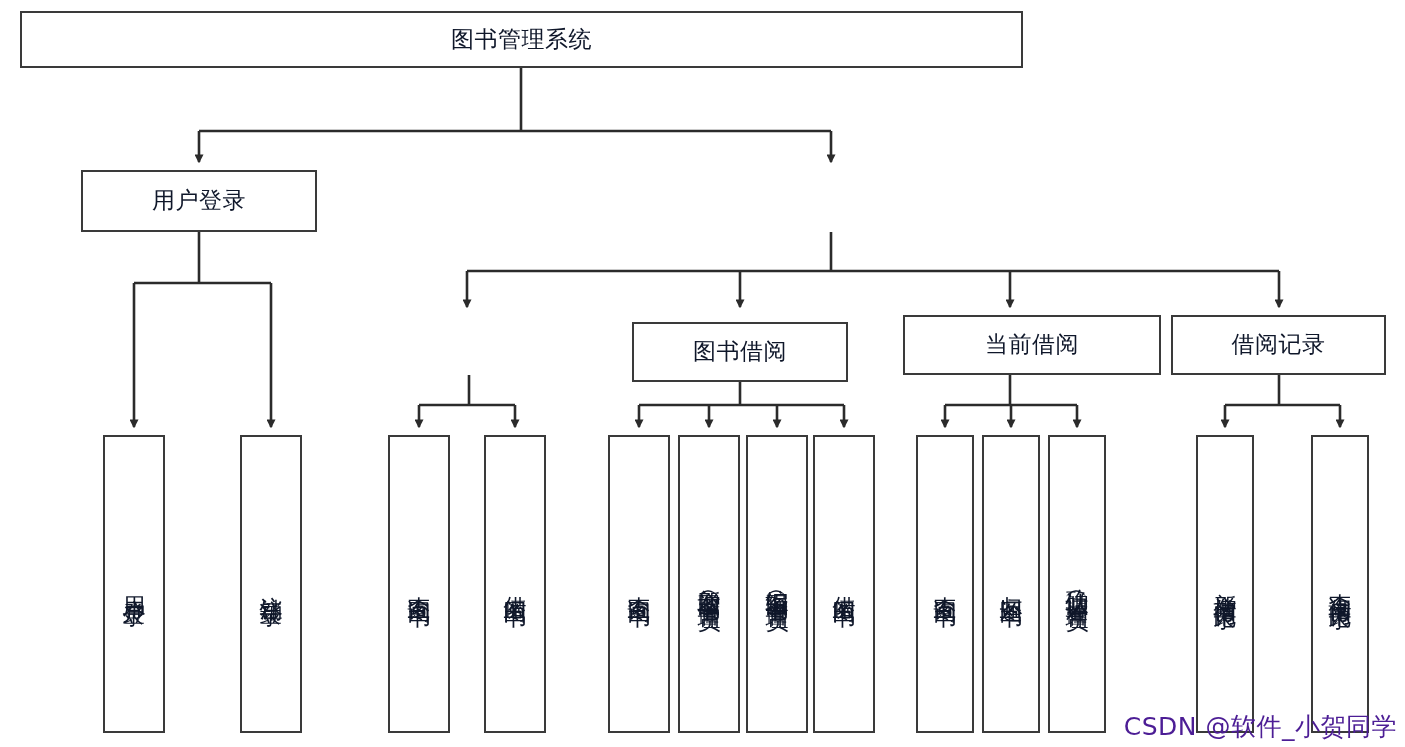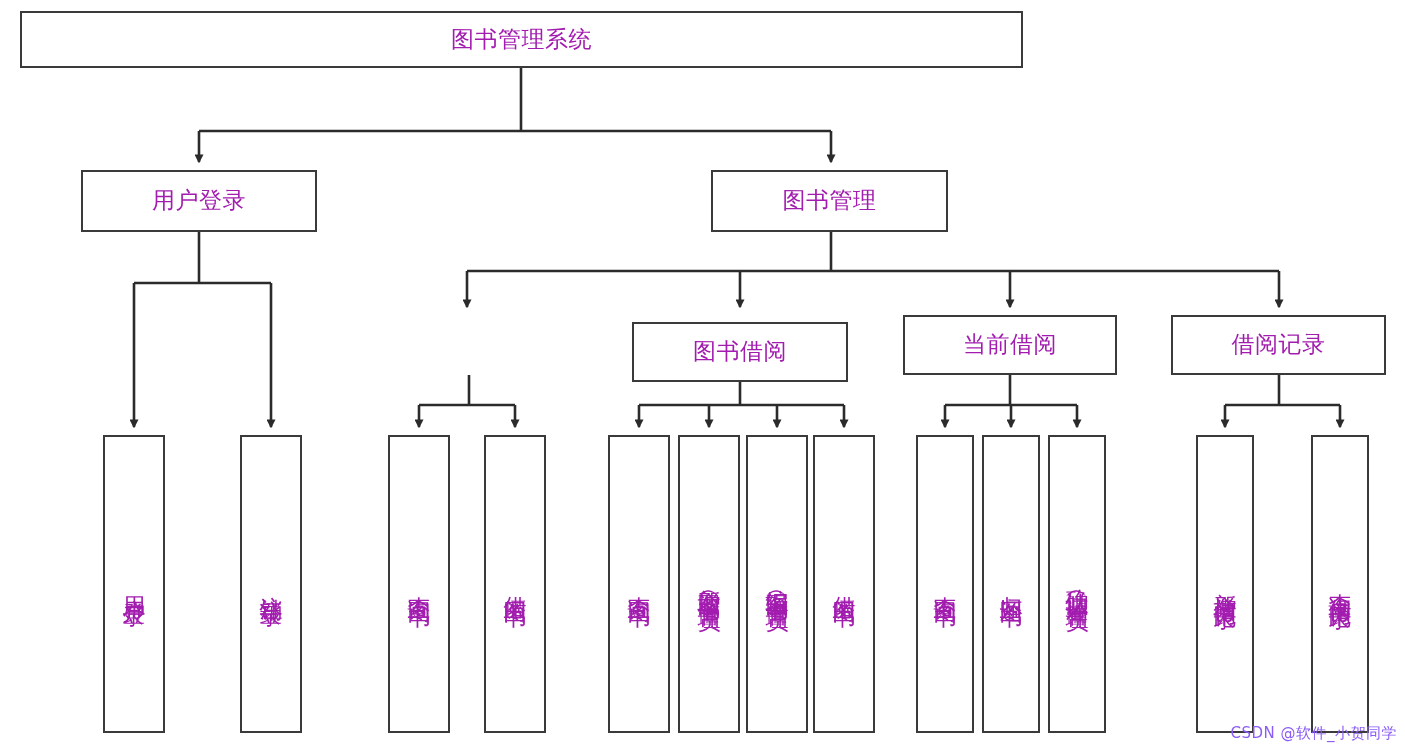--- a/index.html
+++ b/index.html
@@ -28,21 +28,21 @@
     position: absolute;
     box-sizing: border-box;
     background: #ffffff;
     border: 2.5px solid #3a3a3a;
     display: flex;
     align-items: center;
     justify-content: center;
     z-index: 2;
   }
   .node .label {
-    color: #a21caf;
+    color: #0f172a;
     line-height: 1.18;
     text-align: center;
     white-space: pre;
   }
   .node.horizontal .label {
     font-size: 23px;
     letter-spacing: 0.5px;
   }
   .node.vertical {
     align-items: center;
@@ -52,22 +52,22 @@
     writing-mode: vertical-rl;
     text-orientation: upright;
     font-size: 23px;
     letter-spacing: 3px;
     line-height: 1;
   }
   #watermark {
     position: absolute;
     right: 8px;
     bottom: 4px;
-    font-size: 15px;
-    color: #8b5cf6;
+    font-size: 25px;
+    color: #4c1d95;
     z-index: 5;
     white-space: pre;
     letter-spacing: 0.5px;
   }
 </style>
 </head>
 <body>
 
 <div id="diagram-root">
 
@@ -121,28 +121,25 @@
     </g>
   </svg>
 
   <div class="node horizontal" style="left:20px; top:11px; width:1003px; height:57px;">
     <span class="label">图书管理系统</span>
   </div>
 
   <div class="node horizontal" style="left:81px; top:170px; width:236px; height:62px;">
     <span class="label">用户登录</span>
   </div>
-  <div class="node horizontal" style="left:711px; top:170px; width:237px; height:62px;">
-    <span class="label">图书管理</span>
-  </div>
 
   <div class="node horizontal" style="left:632px; top:315px; width:216px; height:60px;margin-top:7px;">
     <span class="label">图书借阅</span>
   </div>
-  <div class="node horizontal" style="left:903px; top:315px; width:214px; height:60px;">
+  <div class="node horizontal" style="left:903px; top:315px; width:258px; height:60px;">
     <span class="label">当前借阅</span>
   </div>
   <div class="node horizontal" style="left:1171px; top:315px; width:215px; height:60px;">
     <span class="label">借阅记录</span>
   </div>
 
   <div class="node vertical" style="left:103px; top:435px; width:62px; height:298px;">
     <span class="label">用户登录</span>
   </div>
   <div class="node vertical" style="left:240px; top:435px; width:62px; height:298px;">

